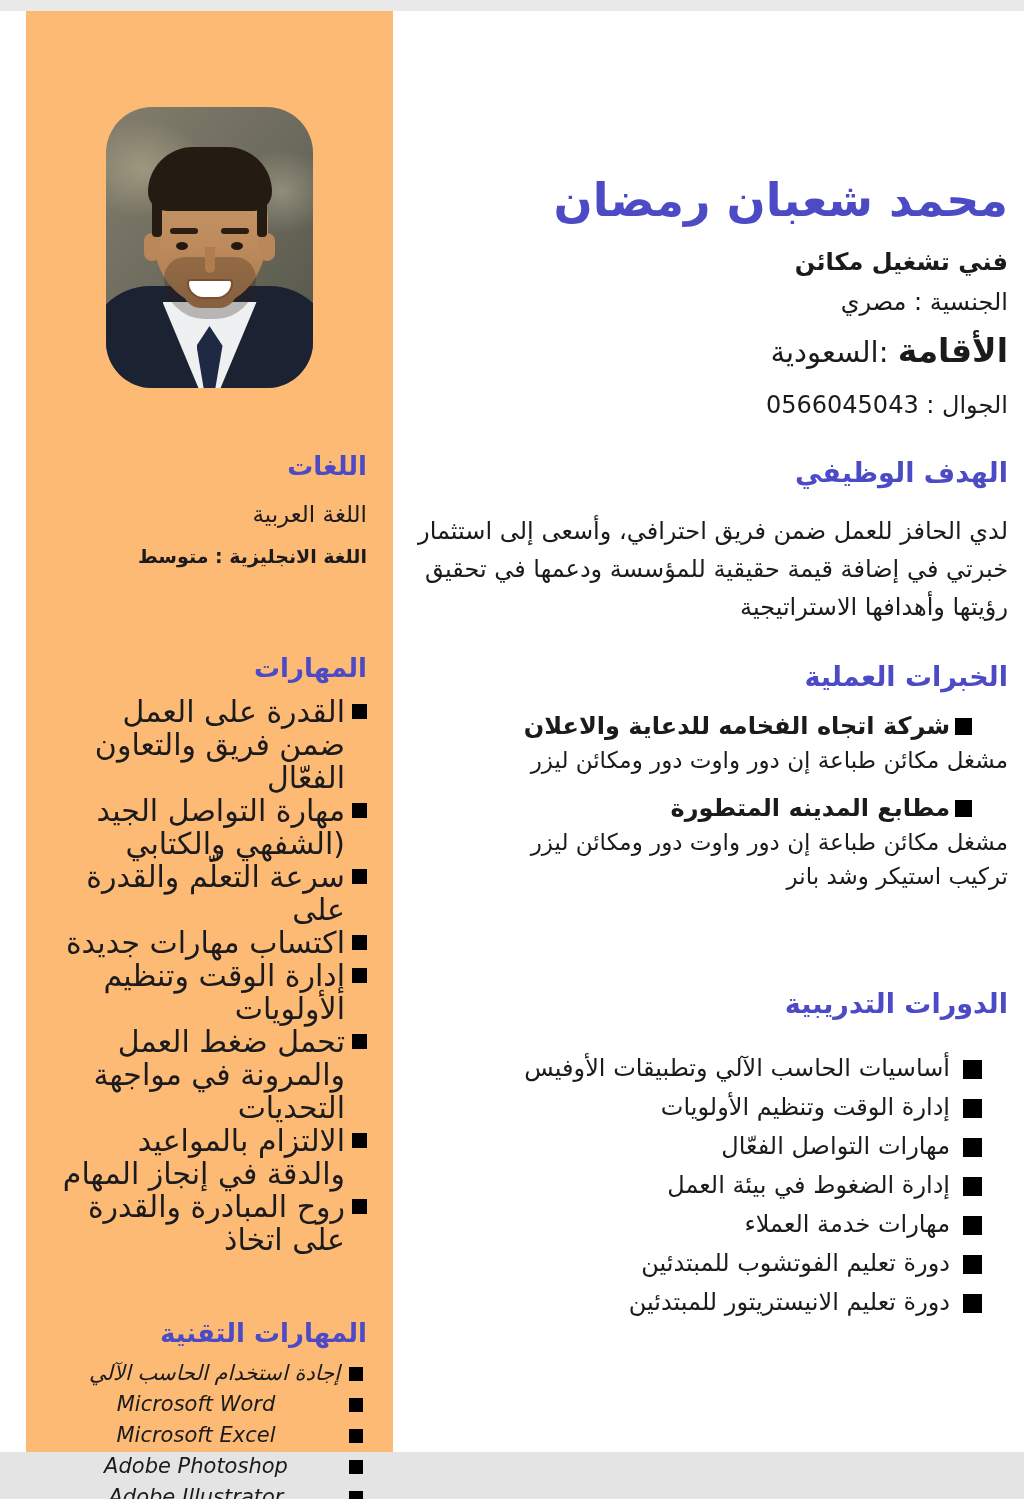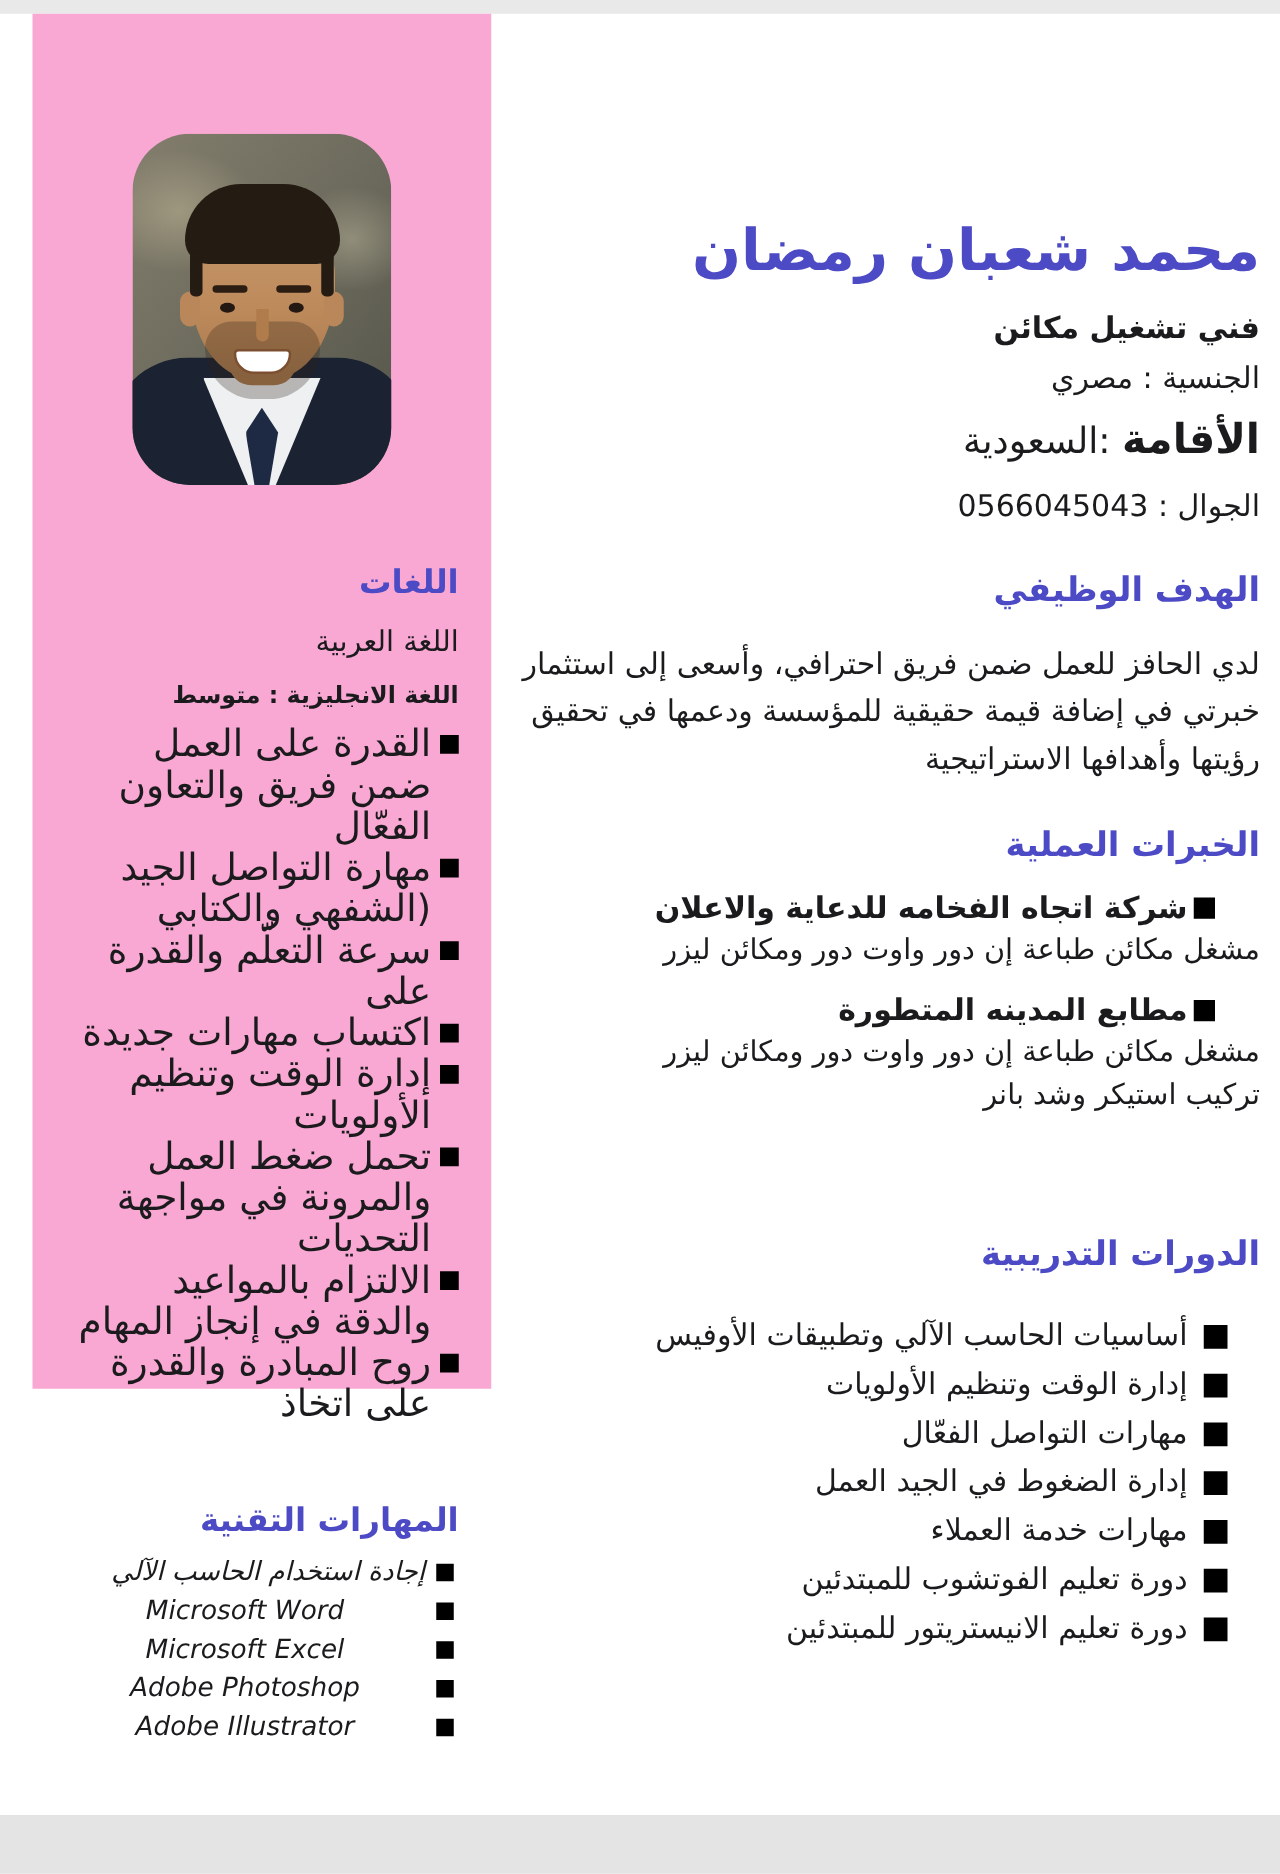--- a/index.html
+++ b/index.html
@@ -3,22 +3,22 @@
 <meta charset="utf-8">
 <style>
   * { margin:0; padding:0; box-sizing:border-box; }
   body { background:#cfcfcf; font-family:"DejaVu Sans", sans-serif; }
   .page { position:relative; width:1024px; height:1499px; margin:0 auto; background:#ffffff; overflow:hidden; }
 
   .strip-top    { position:absolute; left:0; top:0;     width:1024px; height:11px; background:#E9E9E9; }
   .strip-bottom { position:absolute; left:0; top:1452px; width:1024px; height:47px; background:#E4E4E4; }
 
   
-  .sidebar { position:absolute; left:26px; top:11px; width:367px; height:1100px;
-             background:#f9a8d4; direction:rtl; text-align:right; padding:0 26px; color:#1B1B1D; }
+  .sidebar { position:absolute; left:26px; top:11px; width:367px; height:1441px;
+             background:#fdba74; direction:rtl; text-align:right; padding:0 26px; color:#1B1B1D; }
 
   .photo { position:relative; width:207px; height:281px; margin:96px auto 0; border-radius:46px; overflow:hidden;
     background:
       radial-gradient(90px 70px at 18% 22%, rgba(195,185,152,.5), rgba(0,0,0,0) 70%),
       radial-gradient(70px 60px at 85% 30%, rgba(205,198,170,.4), rgba(0,0,0,0) 70%),
       linear-gradient(130deg,#837e6d 0%, #6e6c5e 45%, #525348 100%);
   }
   .ph-suit  { position:absolute; bottom:-28px; left:50%; transform:translateX(-50%); width:244px; height:130px; background:#1b2231; border-radius:62px 62px 0 0; }
   .ph-shirt { position:absolute; bottom:-4px;  left:50%; transform:translateX(-50%); width:94px;  height:90px;  background:#eef0f2; clip-path:polygon(0 0,100% 0,60% 100%,40% 100%); }
   .ph-tie   { position:absolute; bottom:-4px;  left:50%; transform:translateX(-50%); width:26px;  height:66px;  background:#1e2a44; clip-path:polygon(50% 0,100% 30%,70% 100%,30% 100%,0 30%); }
@@ -106,20 +106,21 @@
       <div class="ph-brow-r"></div>
       <div class="ph-eye-l"></div>
       <div class="ph-eye-r"></div>
       <div class="ph-nose"></div>
     </div>
 
     <h2 class="side-heading lang-heading">اللغات</h2>
     <div class="lang-arabic">اللغة العربية</div>
     <div class="lang-english">اللغة الانجليزية : متوسط</div>
 
+    <h2 class="side-heading skills-heading">المهارات</h2>
     <ul class="side-list">
       <li>القدرة على العمل ضمن فريق والتعاون الفعّال</li>
       <li>مهارة التواصل الجيد (الشفهي والكتابي</li>
       <li>سرعة التعلّم والقدرة على</li>
       <li>اكتساب مهارات جديدة</li>
       <li>إدارة الوقت وتنظيم الأولويات</li>
       <li>تحمل ضغط العمل والمرونة في مواجهة التحديات</li>
       <li>الالتزام بالمواعيد والدقة في إنجاز المهام</li>
       <li>روح المبادرة والقدرة على اتخاذ</li>
     </ul>
@@ -154,19 +155,19 @@
       <div class="exp-company">مطابع المدينه المتطورة</div>
       <div class="exp-line">مشغل مكائن طباعة إن دور واوت دور ومكائن ليزر</div>
       <div class="exp-line">تركيب استيكر وشد بانر</div>
     </div>
 
     <h2 class="main-heading courses-heading">الدورات التدريبية</h2>
     <ul class="course-list">
       <li>أساسيات الحاسب الآلي وتطبيقات الأوفيس</li>
       <li>إدارة الوقت وتنظيم الأولويات</li>
       <li>مهارات التواصل الفعّال</li>
-      <li>إدارة الضغوط في الجيد العمل</li>
+      <li>إدارة الضغوط في بيئة العمل</li>
       <li>مهارات خدمة العملاء</li>
       <li>دورة تعليم الفوتشوب للمبتدئين</li>
       <li>دورة تعليم الانيستريتور للمبتدئين</li>
     </ul>
   </main>
 </div>
 
 </body></html>

